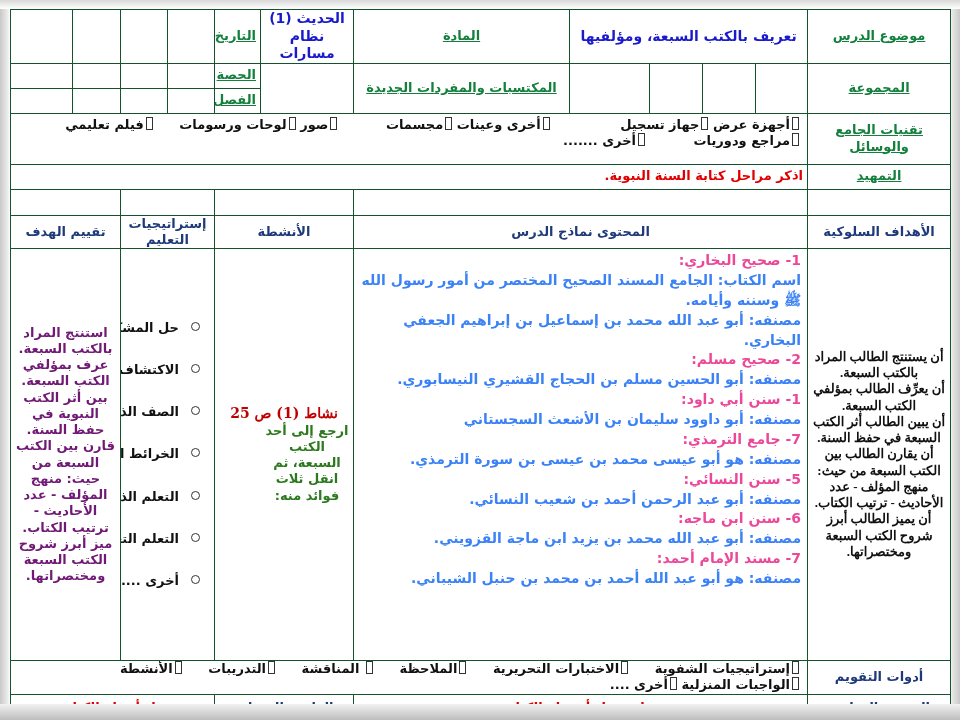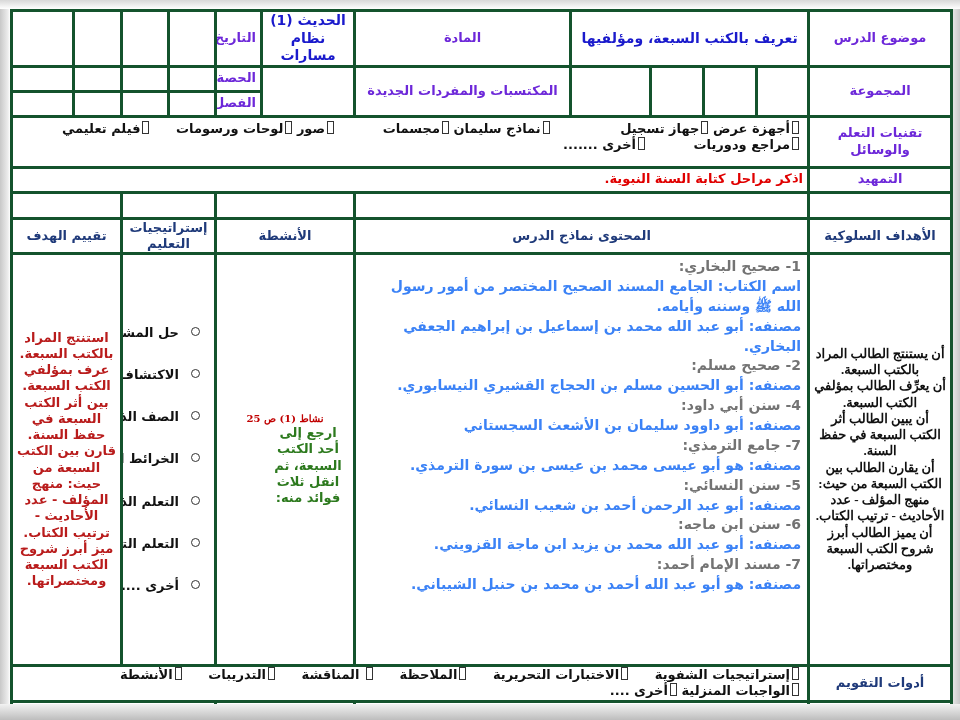--- a/index.html
+++ b/index.html
@@ -14,45 +14,45 @@
   .sheet {
     position:absolute; left:10px; top:9px; width:940px; height:696px;
     background:#fff;
   }
   table.plan {
     position:absolute; left:0; top:0;
     width:940px; border-collapse:collapse; table-layout:fixed;
     direction:rtl;
   }
   table.plan td {
-    border:3px solid #14532d;
+    border:1px solid #14532d;
     padding:0 4px;
     text-align:center; vertical-align:middle;
     font-weight:bold; font-size:13px;
     line-height:1.25;
     overflow:hidden;
   }
   .red { color:#c00000; }
   .bright-red { color:#e00000; }
   .blue { color:#1a1acc; }
   .navy { color:#1f3a7a; }
   .green { color:#2d7a1e;margin-left:46px; }
-  .label { color:#6d28d9; font-size:14px; }
+  .label { color:#15803d; font-size:14px;text-decoration:underline; }
   .hdr { color:#1f3a7a; font-size:13px; }
   .opt { white-space:nowrap;margin-top:20px; }
   .chk { display:inline-block; width:5px; height:11px; border:1px solid #333; vertical-align:-1px; margin-left:2px; }
   .content { text-align:right !important; font-size:14px !important; line-height:1.42 !important; padding:2px 6px !important; }
-  .content .title { color:#737373; }
+  .content .title { color:#ec4899; }
   .content .body { color:#3b82f6; }
   .strat-list { list-style:none; margin:0; padding:0 10px 0 0; text-align:right; }
   .strat-list li { font-size:13px; color:#111; margin:0 0 26px 0; white-space:nowrap; }
   .strat-list li:last-child { margin-bottom:0; }
   .bullet { display:inline-block; width:7px; height:7px; border:1px solid #333; border-radius:50%; margin-left:12px; vertical-align:1px; }
   .goals { color:#111; font-size:13.5px; line-height:1.55;font-family:Liberation Serif, serif; }
-  .evals { color:#b91c1c; font-size:13.5px; line-height:1.5; }
+  .evals { color:#701a75; font-size:13.5px; line-height:1.5; }
   .act { font-size:14px; line-height:1.5; }
   .tools { text-align:right !important; padding-right:8px !important; font-size:13px; color:#111; }
   .tools .row { display:block; white-space:nowrap; }
   .gap { display:inline-block; width:22px; }
 </style>
 </head>
 <body>
 
 <div class="frame-top"></div>
 <div class="sheet">
@@ -106,26 +106,26 @@
   </tr>
   <tr style="height:25px">
     <td class="label">الفصل</td>
     <td></td>
     <td></td>
     <td></td>
     <td></td>
   </tr>
 
   <tr style="height:51px">
-    <td class="label">تقنيات التعلم والوسائل</td>
+    <td class="label">تقنيات الجامع والوسائل</td>
     <td colspan="13" class="tools" style="vertical-align:top;padding-top:3px">
       <span class="row">
         <span class="opt"><span class="chk"></span><span>أجهزة عرض</span></span>
         <span class="opt"><span class="chk"></span><span>جهاز تسجيل</span></span><span class="gap"></span><span class="gap"></span><span class="gap"></span>
-        <span class="opt"><span class="chk"></span><span>نماذج سليمان</span></span>
+        <span class="opt"><span class="chk"></span><span>أخرى وعينات</span></span>
         <span class="opt"><span class="chk"></span><span>مجسمات</span></span><span class="gap"></span><span class="gap"></span>
         <span class="opt"><span class="chk"></span><span>صور</span></span>
         <span class="opt"><span class="chk"></span><span>لوحات ورسومات</span></span><span class="gap"></span>
         <span class="opt"><span class="chk"></span><span>فيلم تعليمي</span></span>
       </span>
       <span class="row">
         <span class="opt"><span class="chk"></span><span>مراجع ودوريات</span></span><span class="gap"></span><span class="gap"></span>
         <span class="opt"><span class="chk"></span><span>أخرى .......</span></span>
       </span>
     </td>
@@ -159,50 +159,50 @@
       <div>أن يبين الطالب أثر الكتب السبعة في حفظ السنة.</div>
       <div>أن يقارن الطالب بين الكتب السبعة من حيث: منهج المؤلف - عدد الأحاديث - ترتيب الكتاب.</div>
       <div>أن يميز الطالب أبرز شروح الكتب السبعة ومختصراتها.</div>
     </td>
     <td colspan="6" class="content" style="vertical-align:top">
       <div class="title">1- صحيح البخاري:</div>
       <div class="body">اسم الكتاب: الجامع المسند الصحيح المختصر من أمور رسول الله ﷺ وسننه وأيامه.</div>
       <div class="body">مصنفه: أبو عبد الله محمد بن إسماعيل بن إبراهيم الجعفي البخاري.</div>
       <div class="title">2- صحيح مسلم:</div>
       <div class="body">مصنفه: أبو الحسين مسلم بن الحجاج القشيري النيسابوري.</div>
-      <div class="title">4- سنن أبي داود:</div>
+      <div class="title">1- سنن أبي داود:</div>
       <div class="body">مصنفه: أبو داوود سليمان بن الأشعث السجستاني</div>
       <div class="title">7- جامع الترمذي:</div>
       <div class="body">مصنفه: هو أبو عيسى محمد بن عيسى بن سورة الترمذي.</div>
       <div class="title">5- سنن النسائي:</div>
       <div class="body">مصنفه: أبو عبد الرحمن أحمد بن شعيب النسائي.</div>
       <div class="title">6- سنن ابن ماجه:</div>
       <div class="body">مصنفه: أبو عبد الله محمد بن يزيد ابن ماجة القزويني.</div>
       <div class="title">7- مسند الإمام أحمد:</div>
       <div class="body">مصنفه: هو أبو عبد الله أحمد بن محمد بن حنبل الشيباني.</div>
     </td>
     <td colspan="3" class="act">
-      <div class="red" style="font-family:'DejaVu Serif',serif;font-size:10px">نشاط (1) ص 25</div>
+      <div class="red" style="font-family:'DejaVu Serif',serif;font-size:14px">نشاط (1) ص 25</div>
       <div class="green">ارجع إلى أحد الكتب السبعة، ثم انقل ثلاث فوائد منه:</div>
     </td>
     <td colspan="2">
       <ul class="strat-list">
         <li><span class="bullet"></span><span>حل المشكلات</span></li>
         <li><span class="bullet"></span><span>الاكتشاف والاستقصاء</span></li>
         <li><span class="bullet"></span><span>الصف الذهني</span></li>
         <li><span class="bullet"></span><span>الخرائط الذهنية</span></li>
         <li><span class="bullet"></span><span>التعلم الذاتي</span></li>
         <li><span class="bullet"></span><span>التعلم التعاوني</span></li>
         <li><span class="bullet"></span><span>أخرى ........</span></li>
       </ul>
     </td>
     <td colspan="2" class="evals">
       <div>استنتج المراد بالكتب السبعة.</div>
       <div>عرف بمؤلفي الكتب السبعة.</div>
-      <div>بين أثر الكتب السبعة في حفظ السنة.</div>
+      <div>بين أثر الكتب النبوية في حفظ السنة.</div>
       <div>قارن بين الكتب السبعة من حيث: منهج المؤلف - عدد الأحاديث - ترتيب الكتاب.</div>
       <div>ميز أبرز شروح الكتب السبعة ومختصراتها.</div>
     </td>
   </tr>
 
   <tr style="height:28px">
     <td class="navy">أدوات التقويم</td>
     <td colspan="13" class="tools">
       <span class="opt"><span class="chk"></span><span>إستراتيجيات الشفوية</span></span><span class="gap"></span>
       <span class="opt"><span class="chk"></span><span>الاختبارات التحريرية</span></span><span class="gap"></span>

